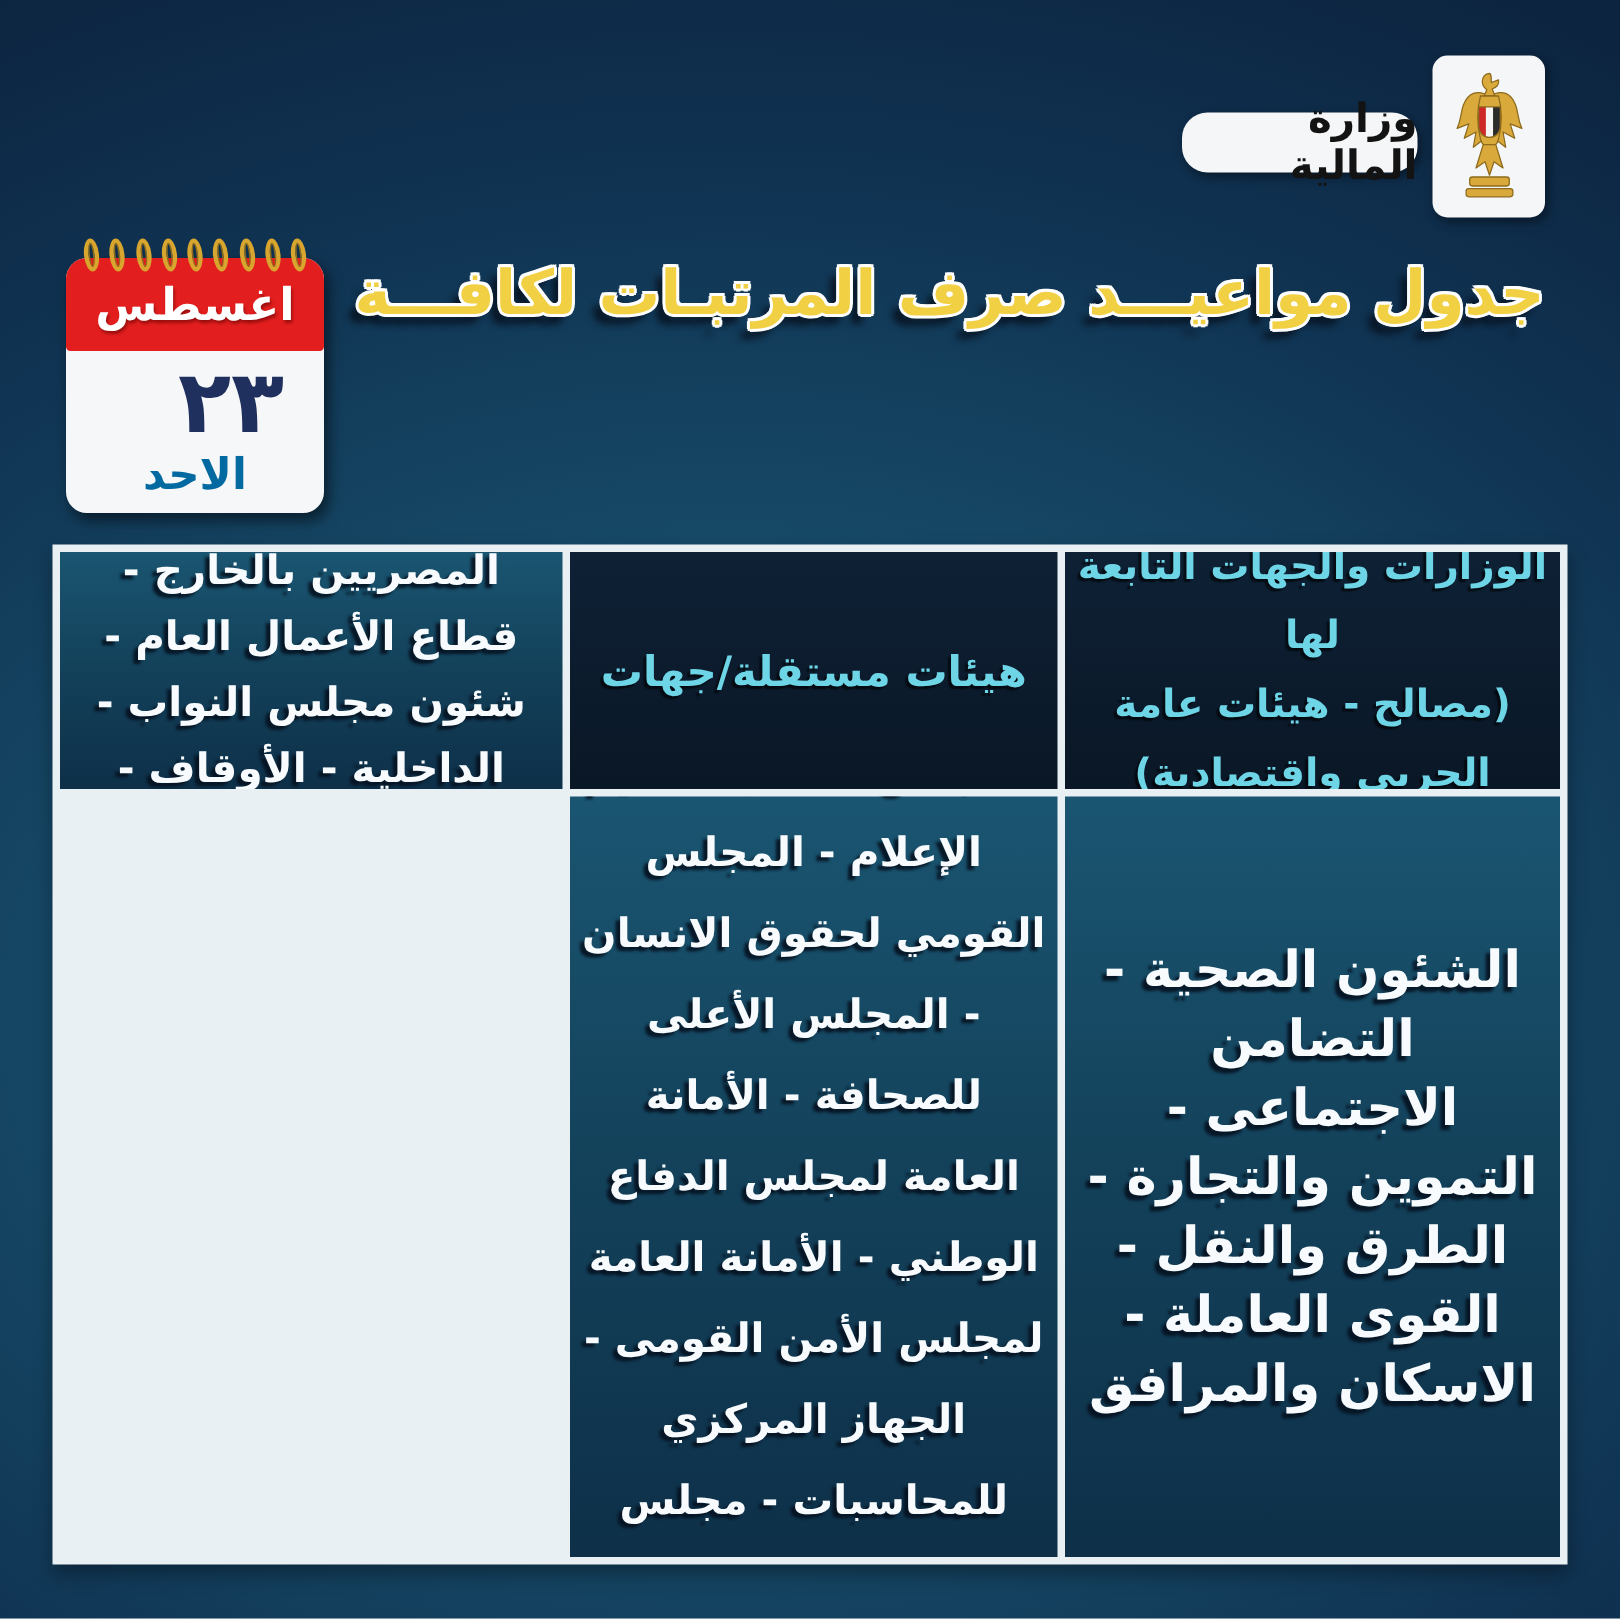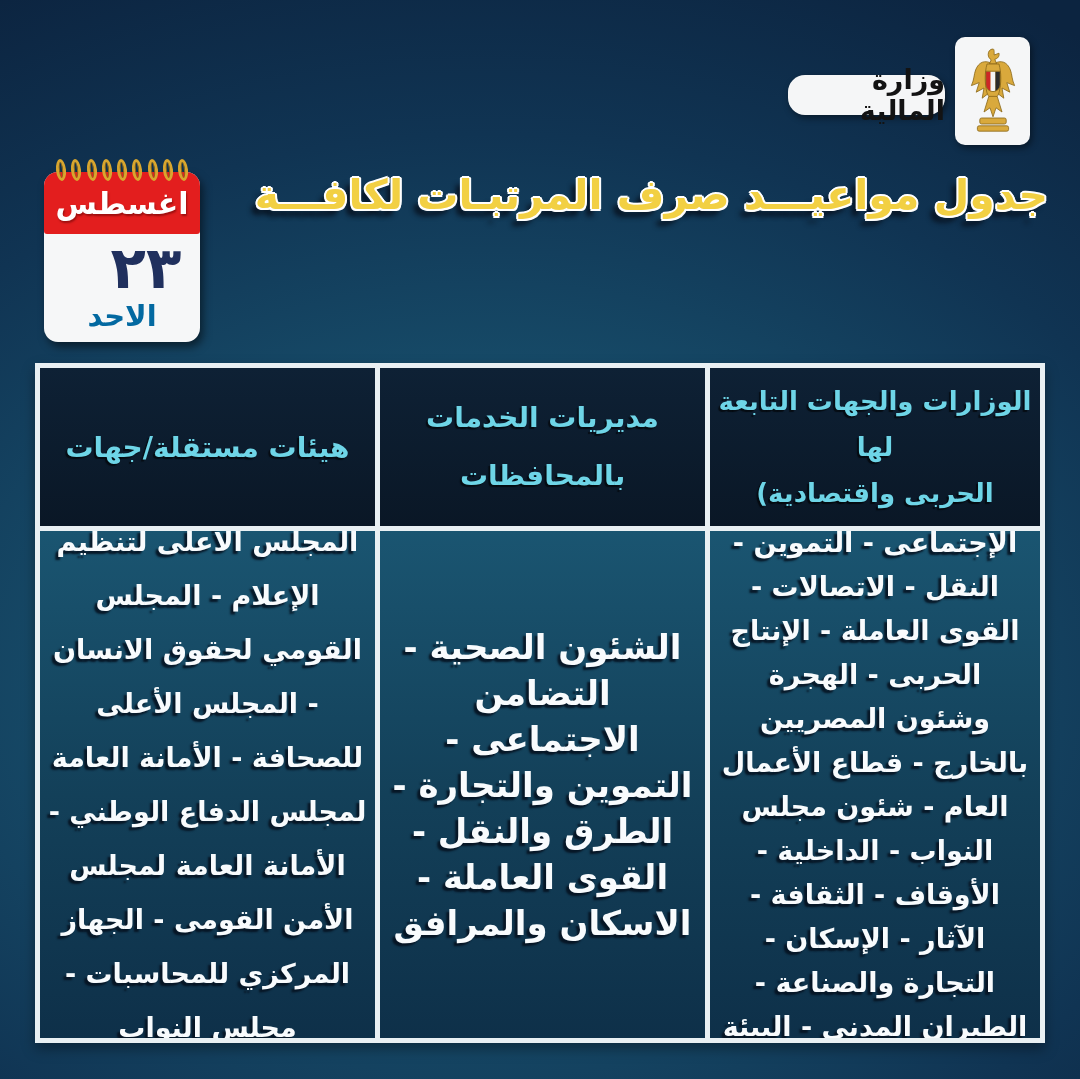--- a/index.html
+++ b/index.html
@@ -22,41 +22,41 @@
   .logo-text { font-size:27px; font-weight:bold; color:#131313; }
   .emblem-card {
     position:absolute; left:955px; top:37px; width:75px; height:108px;
     background:#f5f6f7; border-radius:10px;
     display:flex; align-items:center; justify-content:center;
     box-shadow:2px 3px 7px rgba(0,0,0,.45);
   }
 
   
   .calendar {
-    position:absolute; left:44px; top:172px; width:156px; height:170px;
+    position:absolute; left:44px; top:172px; width:172px; height:170px;
     background:#f6f7f8; border-radius:14px;
     box-shadow:3px 5px 9px rgba(0,0,0,.5);
   }
   .cal-top {
     height:62px; background:#e31e1e; border-radius:14px 14px 3px 3px;
     display:flex; align-items:center; justify-content:center;
   }
   .cal-month { color:#ffffff; font-size:30px; font-weight:bold; text-shadow:1px 2px 2px rgba(90,0,0,.5); }
   .cal-day { margin-top:2px; text-align:center; font-size:58px; font-weight:bold; color:#20305e; line-height:64px;padding-left:48px; }
   .cal-weekday { text-align:center; font-size:29px; font-weight:bold; color:#0369a1; line-height:32px; }
   .rings { position:absolute; top:-13px; left:12px; right:12px; display:flex; justify-content:space-between; }
   .ring {
     width:10px; height:22px; border:3.5px solid #d8a62e; border-radius:50%;
     box-shadow:inset 0 0 0 1px #8d6a1c; transform:rotate(-6deg);
   }
 
   
   .title {
-    position:absolute; left:166px; top:170px; width:882px;
-    display:flex; flex-direction:row; gap:58px; text-align:center;
+    position:absolute; left:192px; top:170px; width:882px;
+    display:flex; flex-direction:column; gap:58px; text-align:center;
   }
   .title-line {
     font-size:41px; font-weight:bold; color:#f2d043; line-height:50px;
     text-shadow:
       2px 0 0 #fff, -2px 0 0 #fff, 0 2px 0 #fff, 0 -2px 0 #fff,
       1.5px 1.5px 0 #fff, -1.5px 1.5px 0 #fff, 1.5px -1.5px 0 #fff, -1.5px -1.5px 0 #fff,
       -6px 7px 5px rgba(7,17,29,.85);
   }
 
   
@@ -139,27 +139,24 @@
 </div>
 
 <div class="title">
   <div class="title-line">جدول مواعيـــد صرف المرتبـات لكافـــة</div>
 </div>
 
 <div class="table">
 
   <div class="cell head head-ministries">
     <div>الوزارات والجهات التابعة لها</div>
+    <div>(مصالح - هيئات عامة</div>
     <div>الحربى واقتصادية)</div>
   </div>
 
-  <div class="cell head head-directorates">
-    <div>مديريات الخدمات</div>
-    <div>بالمحافظات</div>
-  </div>
 
   <div class="cell head head-independent">
     <div>هيئات مستقلة/جهات</div>
   </div>
 
   <div class="cell bodyc body-ministries">
     <p>الصحة - التضامن الإجتماعى - التموين - النقل - الاتصالات - القوى العاملة - الإنتاج الحربى - الهجرة وشئون المصريين بالخارج - قطاع الأعمال العام - شئون مجلس النواب - الداخلية - الأوقاف - الثقافة - الآثار - الإسكان - التجارة والصناعة - الطيران المدنى - البيئة - السياحة - البترول</p>
   </div>
 
   <div class="cell bodyc body-directorates">

